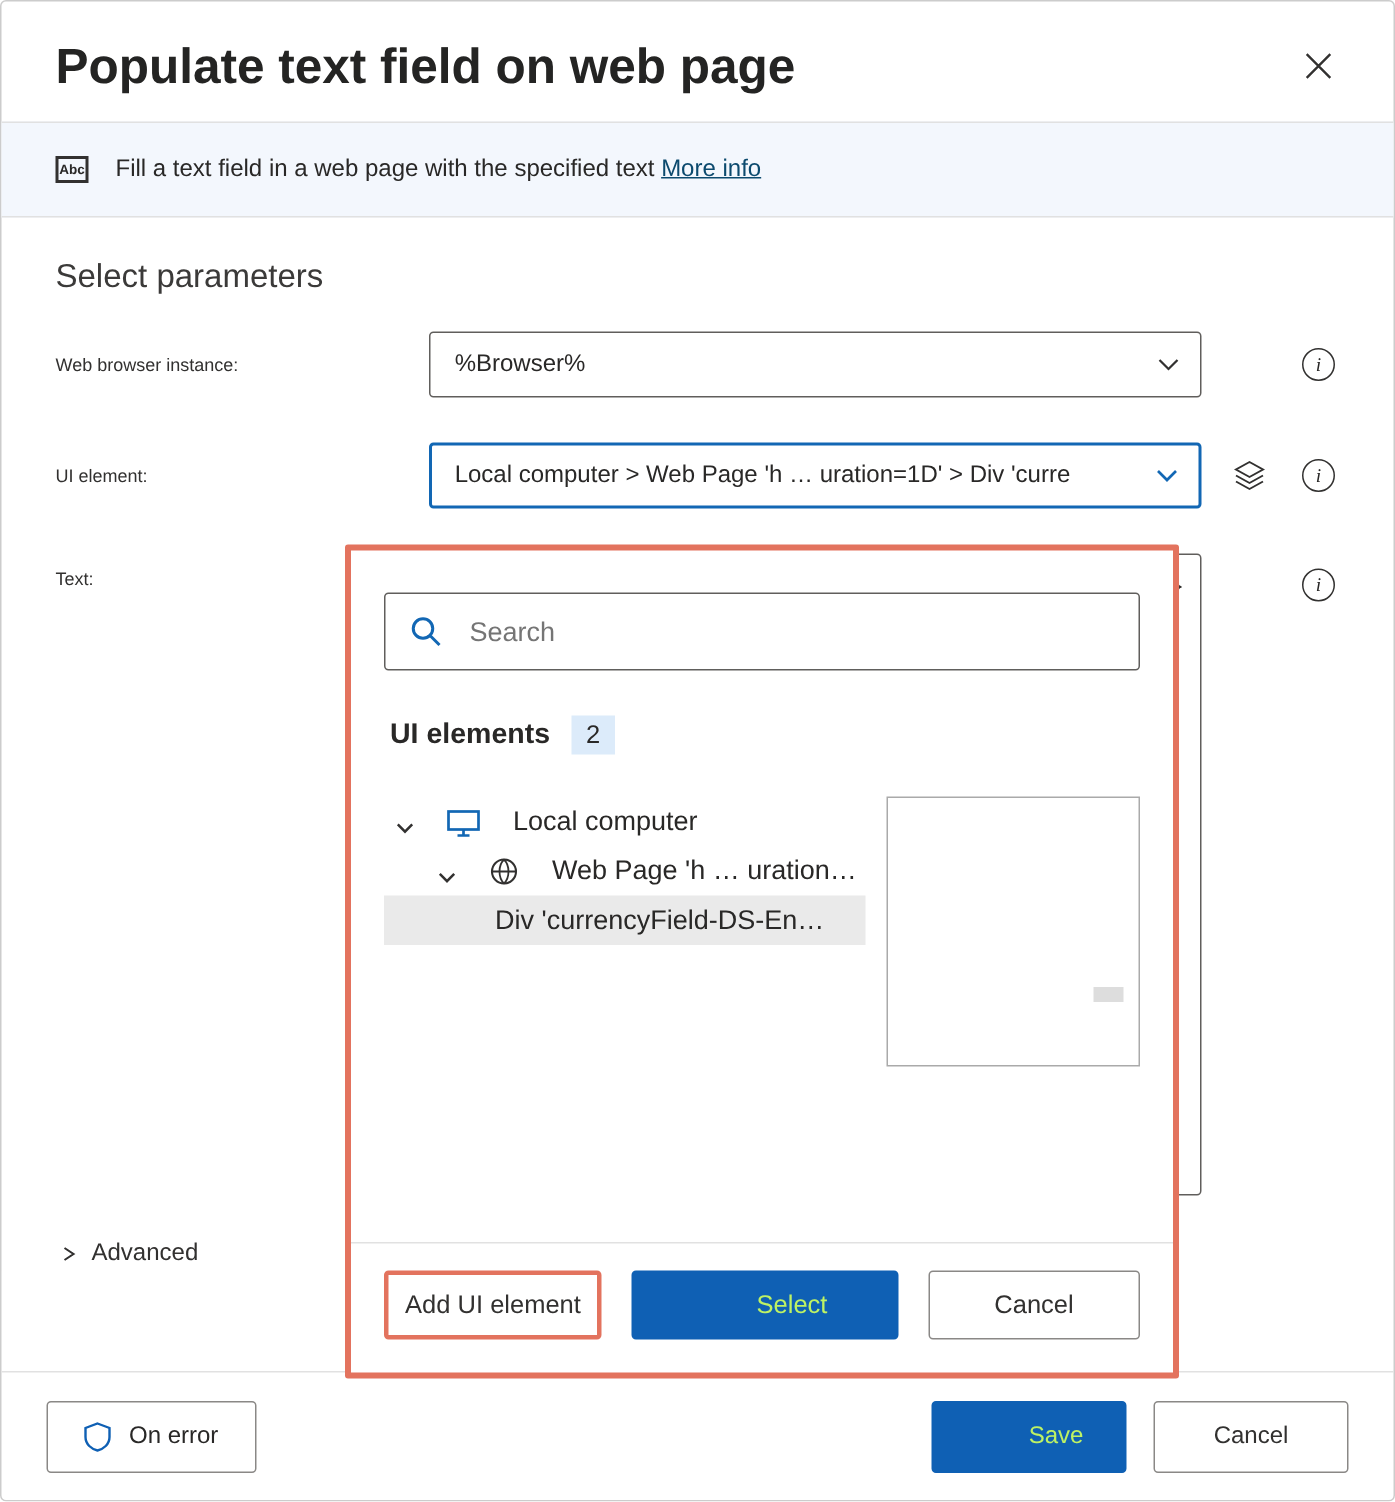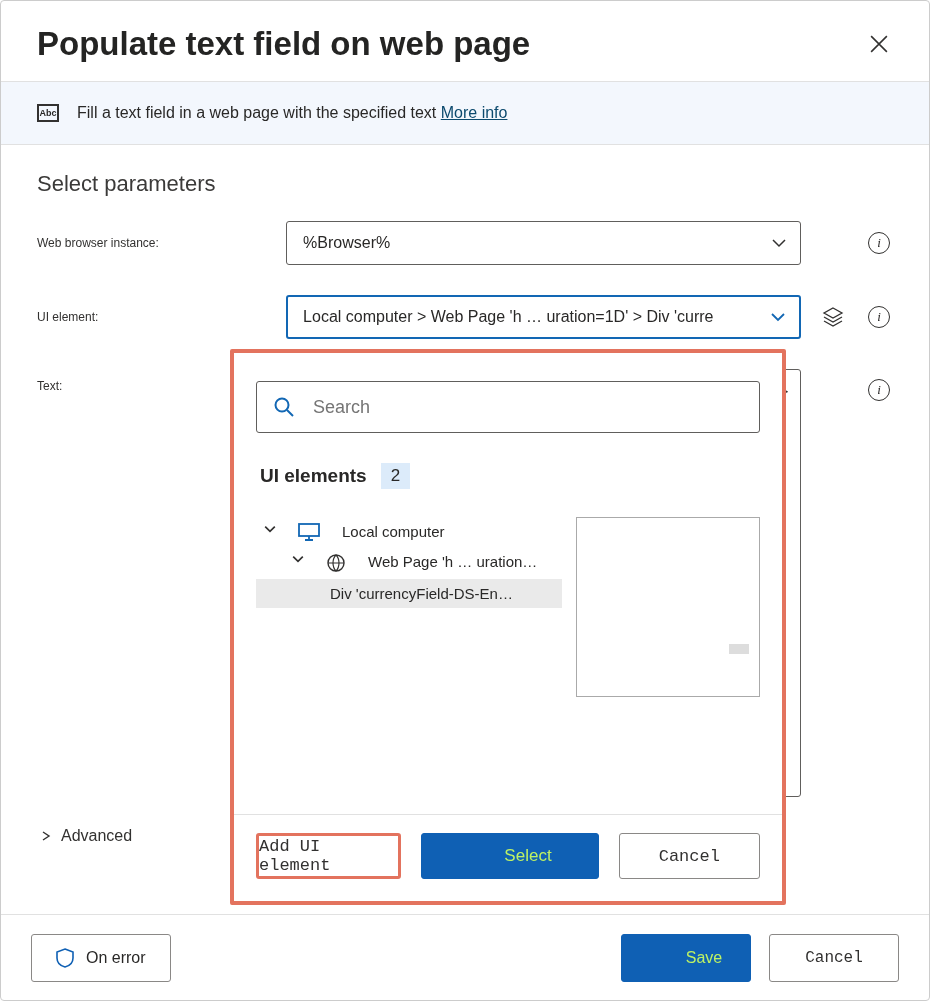--- a/index.html
+++ b/index.html
@@ -92,21 +92,21 @@
   }
 
   .layers-icon { cursor: pointer; }
 
   .advanced-row { display: flex; align-items: center; gap: 10px; font-size: 16px; color: #323130; cursor: pointer; margin-top: 20px; padding: 0 4px; }
   .adv-caret { width: 10px; height: 10px; }
 
   
   .overlay {
     position: absolute;
-    top: 348px; left: 229px;
+    top: 362px; left: 229px;
     width: 556px; height: 556px;
     border: 4px solid #E3735E;
     border-radius: 2px;
     background: #fff;
     padding: 28px 22px 22px 22px;
     display: flex; flex-direction: column;
   }
   .search-box {
     width: 100%;
     height: 52px;
@@ -121,21 +121,21 @@
     border: none; outline: none; flex: 1;
     font-size: 18px; color: #605e5c;
   }
   .search-icon { color: #1267B4; }
 
   .ui-el-title { display: flex; align-items: center; gap: 14px; margin: 30px 0 18px 4px; font-size: 19px; font-weight: 600; }
   .ui-el-count { background: #DCEBFA; padding: 3px 10px; font-size: 17px; font-weight: 400; }
 
   .tree-body { flex: 1 1 auto; display: flex; gap: 14px; overflow: hidden; }
   .tree { flex: 1 1 auto; padding-top: 10px; }
-  .tree-node { display: flex; align-items: flex-start; gap: 22px; padding: 6px 6px; font-size: 15px; }
+  .tree-node { display: flex; align-items: flex-end; gap: 22px; padding: 6px 6px; font-size: 18px; }
   .tree-node.lvl0 { padding-left: 8px; }
   .tree-node.lvl1 { padding-left: 36px; }
   .tree-node.lvl2 { padding-left: 74px; background: #eaeaea; }
   .tree-node-label { white-space: nowrap; overflow: hidden; text-overflow: ellipsis; }
 
   .preview {
     width: 184px; height: 180px;
     border: 1px solid #aaa;
     margin-top: 10px;
     position: relative;
@@ -146,21 +146,21 @@
   }
   .preview-row1 { height: 14px; background: #34475c; font-size: 7px; color: #ddd; padding: 1px 4px; }
   .preview-row2 { font-size: 10px; color: #fff; padding: 4px 6px; }
   .preview-handle { position:absolute; right:10px; bottom:42px; width:20px; height:10px; background:#ddd; }
 
   .overlay-footer { display: flex; gap: 20px; padding-top: 14px; border-top: 1px solid #e1e1e1; margin: 0 -22px; padding-left: 22px; padding-right: 22px; padding-top: 18px;}
   .btn {
     height: 46px; border-radius: 3px; font-size: 17px; display: flex;
     align-items: center; justify-content: center; cursor: pointer; flex: 1 1 0;
   }
-  .btn-outline { border: 1px solid #8a8886; background: #fff; color: #323130; font-family: Liberation Mono, monospace; }
+  .btn-outline { border: 1px solid #8a8886; background: #fff; color: #323130; }
   .btn-primary { border: 1px solid #0F60B4; background: #0F60B4; color: #bef264; padding-left: 36px; }
   .btn-highlight { border: 3px solid #E3735E; }
 
   
   .bottom-bar {
     height: 86px; border-top: 1px solid #e1e1e1;
     display: flex; align-items: center; justify-content: space-between;
     padding: 0 30px;
   }
   .on-error { height: 48px; padding: 0 24px; border: 1px solid #8a8886; border-radius: 3px;

